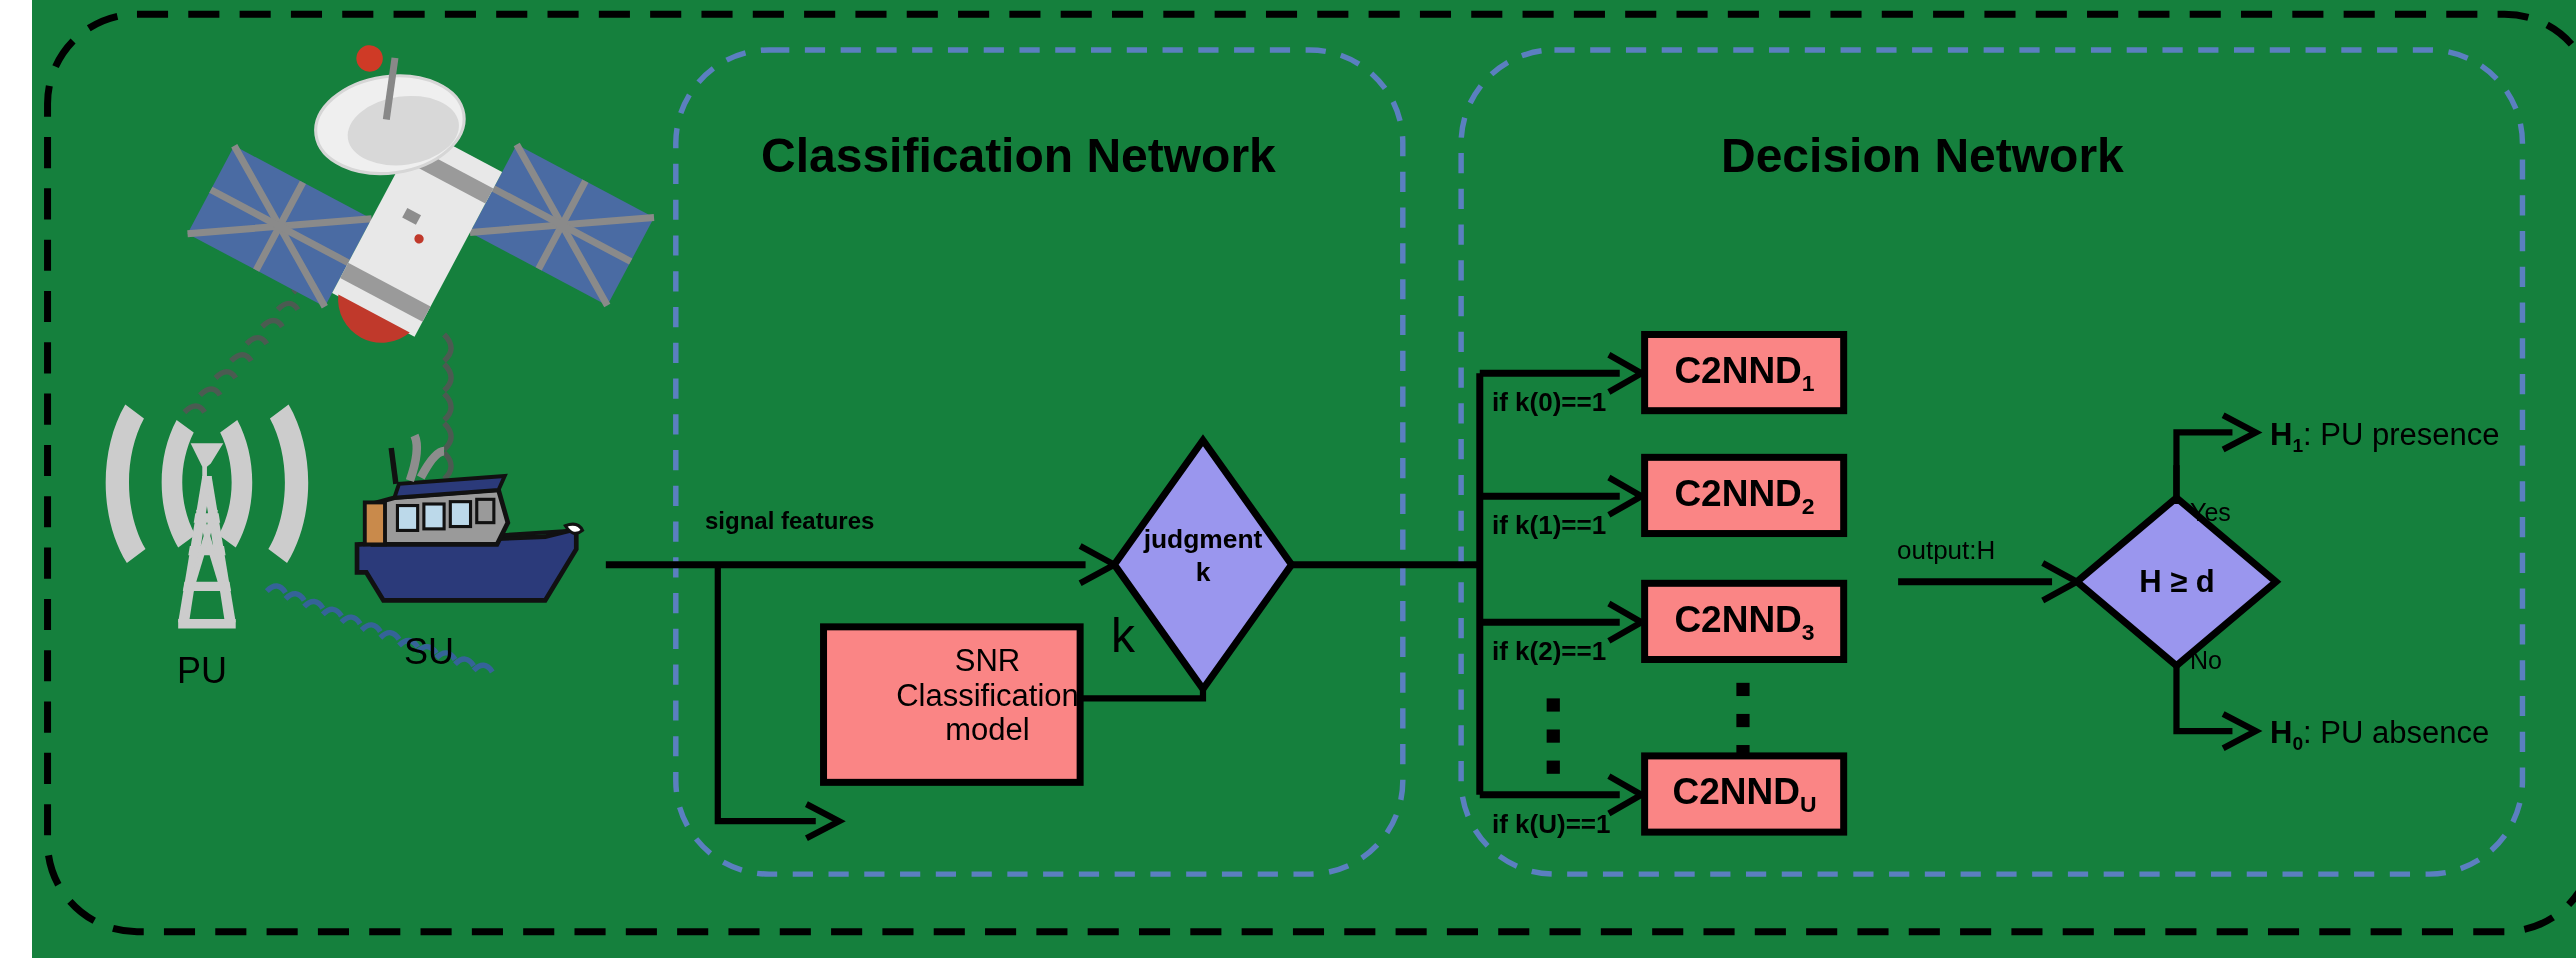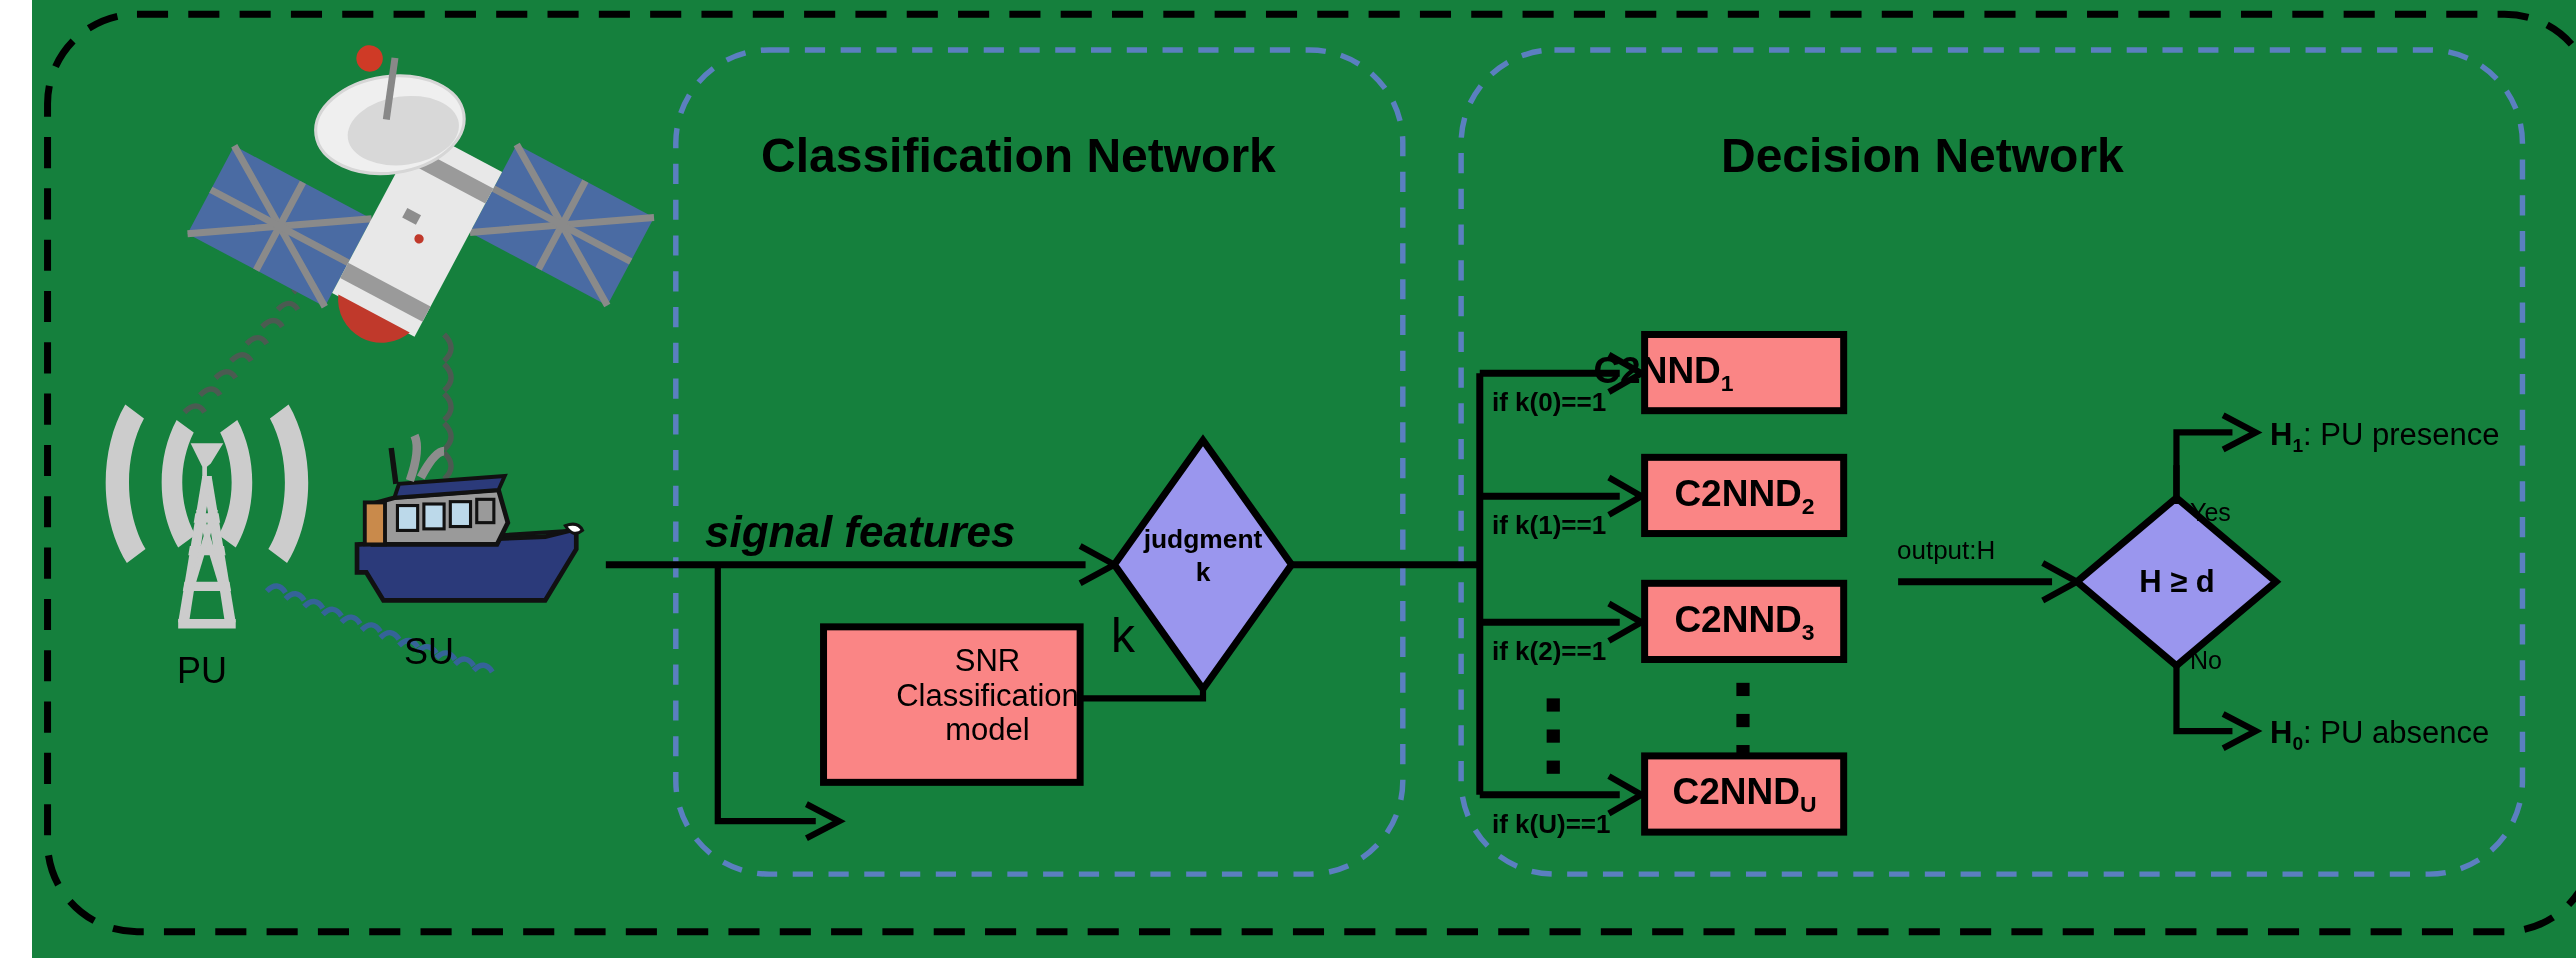--- a/index.html
+++ b/index.html
@@ -2,21 +2,21 @@
 <html style="font-size:12.4px"><head>
 <meta charset="utf-8">
 <style>
   html,body{margin:0;padding:0;background:#ffffff;}
   body{font-family:"Liberation Sans",sans-serif;}
   #stage{position:relative;width:2576px;height:959px;background:#15803d;overflow:hidden;margin-left:32px;}
   svg{display:block;}
   .lbl{position:absolute;color:#000;white-space:nowrap;}
   .sect-title{font-size:48px;font-weight:bold;letter-spacing:0px;}
   .pu-su{font-size:36px;}
-  .sigfeat{font-size:44px;font-weight:bold;font-style:italic;}
+  .sigfeat{font-size:24px;font-weight:bold;}
   .judg{font-size:26.4px;font-weight:bold;text-align:center;line-height:1.25;}
   .snrtxt{font-size:31px;text-align:center;line-height:1.12;}
   .c2txt{font-size:37px;font-weight:bold;}
   .iftxt{font-size:26px;font-weight:bold;}
   .kbig{font-size:48px;}
   .hged{font-size:31px;font-weight:bold;}
   .outtxt{font-size:26px;}
   .yesno{font-size:25px;}
   .hyp{font-size:31px;}
   sub{font-size:.62em;}
@@ -262,21 +262,21 @@
     <div>model</div>
   </div>
 
   <div class="lbl kbig" style="left:1079px;top:608px;">k</div>
 
   <div class="lbl iftxt" style="left:1460px;top:387px;">if k(0)==1</div>
   <div class="lbl iftxt" style="left:1460px;top:510px;">if k(1)==1</div>
   <div class="lbl iftxt" style="left:1460px;top:636px;">if k(2)==1</div>
   <div class="lbl iftxt" style="left:1460px;top:809px;">if k(U)==1</div>
 
-  <div class="lbl c2txt" style="left:1532px;top:350px;width:199px;text-align:center;"><span>C2NND</span><sub>1</sub></div>
+  <div class="lbl c2txt" style="left:1613px;top:350px;width:199px;text-align:center;"><span>C2NND</span><sub>1</sub></div>
   <div class="lbl c2txt" style="left:1613px;top:473px;width:199px;text-align:center;"><span>C2NND</span><sub>2</sub></div>
   <div class="lbl c2txt" style="left:1613px;top:599px;width:199px;text-align:center;"><span>C2NND</span><sub>3</sub></div>
   <div class="lbl c2txt" style="left:1613px;top:771px;width:199px;text-align:center;"><span>C2NND</span><sub>U</sub></div>
 
   <div class="lbl outtxt" style="left:1865px;top:535px;">output:H</div>
 
   <div class="lbl hged" style="left:2067px;top:564px;width:156px;text-align:center;">H ≥ d</div>
 
   <div class="lbl yesno" style="left:2158px;top:498px;">Yes</div>
   <div class="lbl yesno" style="left:2158px;top:646px;">No</div>

